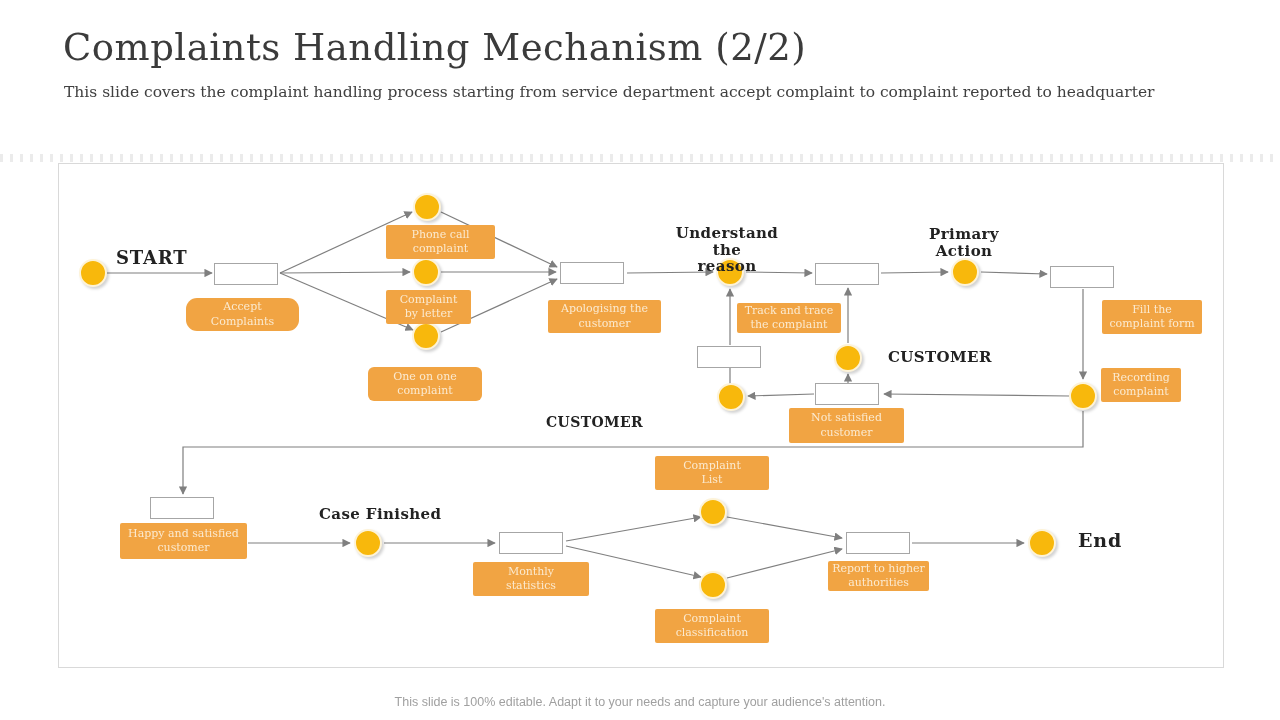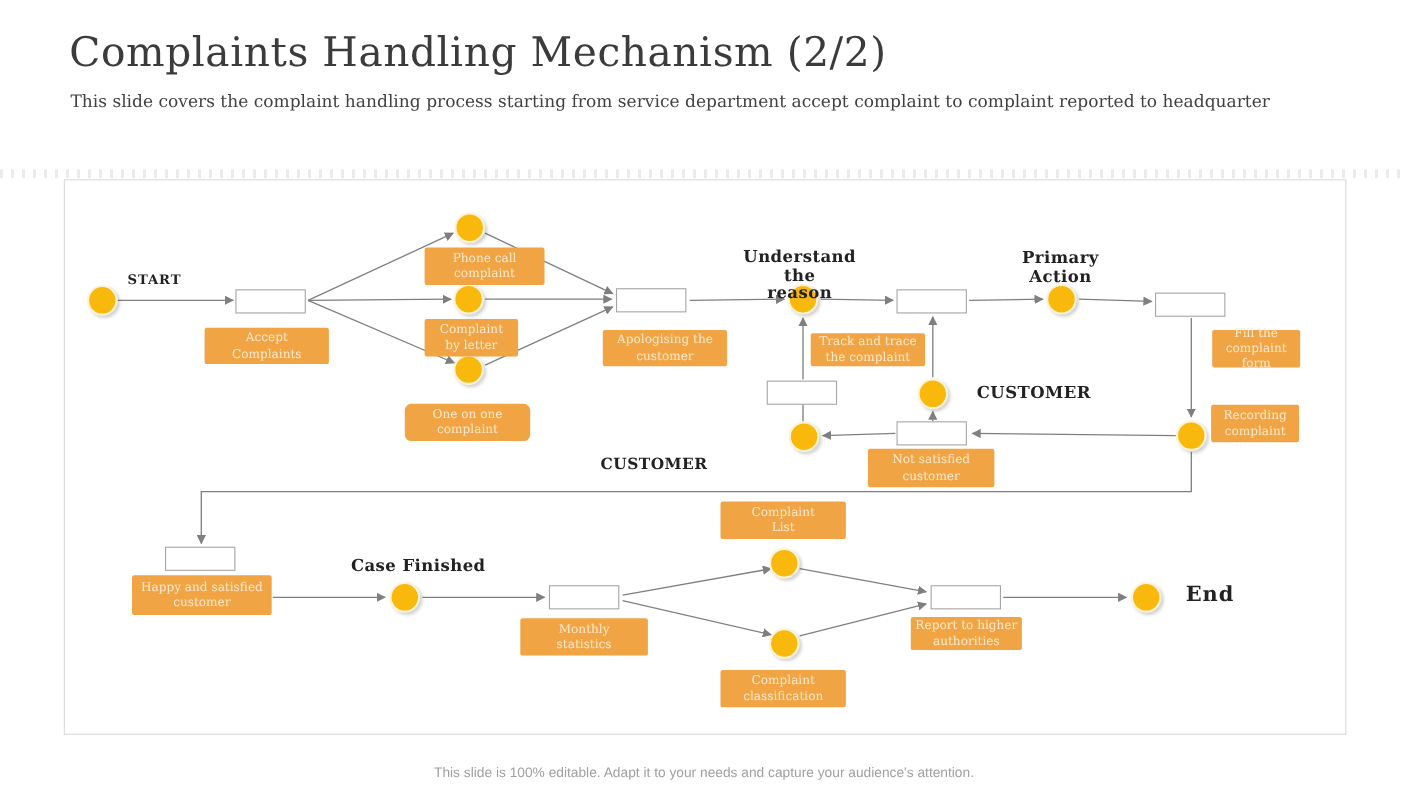--- a/index.html
+++ b/index.html
@@ -43,21 +43,21 @@
     color:var(--label-text,#fbead0); font-size:11px; line-height:1.3;
     display:flex; align-items:center; justify-content:center; text-align:center;
     white-space:pre-line; border-radius:2px; z-index:2; padding:1px 2px; box-sizing:border-box;
   }
   .tag.round { border-radius:6px; }
   .anno {
     position:absolute; color:var(--annotation-color,#222222); font-weight:bold;
     font-size:15px; line-height:1.1; text-align:center; white-space:pre-line;
     letter-spacing:0.4px; z-index:2;
   }
-  .anno.big { font-size:12px; letter-spacing:0.8px; }
+  .anno.big { font-size:18px; letter-spacing:0.8px; }
   .footer {
     position:absolute; left:0; top:695px; width:1280px; text-align:center;
     font-family:"Liberation Sans", sans-serif; font-size:12.5px;
     color:var(--footer-gray,#a0a0a0);
   }
 </style>
 </head>
 <body>
 
 <div class="slide">
@@ -118,33 +118,33 @@
   <div class="proc" style="left:214px;top:263px;"></div>
   <div class="proc" style="left:560px;top:262px;"></div>
   <div class="proc" style="left:815px;top:263px;"></div>
   <div class="proc" style="left:1050px;top:266px;"></div>
   <div class="proc" style="left:697px;top:346px;"></div>
   <div class="proc" style="left:815px;top:383px;"></div>
   <div class="proc" style="left:150px;top:497px;"></div>
   <div class="proc" style="left:499px;top:532px;"></div>
   <div class="proc" style="left:846px;top:532px;"></div>
 
-  <div class="tag" style="left:186px;top:298px;width:113px;height:33px;">Accept
+  <div class="tag" style="left:186px;top:298px;width:113px;height:33px;border-radius:11px;">Accept
 Complaints</div>
   <div class="tag" style="left:386px;top:225px;width:109px;height:34px;">Phone call
 complaint</div>
   <div class="tag" style="left:386px;top:290px;width:85px;height:34px;">Complaint
 by letter</div>
   <div class="tag round" style="left:368px;top:367px;width:114px;height:34px;">One on one
 complaint</div>
   <div class="tag" style="left:548px;top:300px;width:113px;height:33px;">Apologising the
 customer</div>
   <div class="tag" style="left:737px;top:303px;width:104px;height:30px;">Track and trace
 the complaint</div>
-  <div class="tag" style="left:1102px;top:300px;width:80px;height:34px;">Fill the
+  <div class="tag" style="left:1102px;top:300px;width:100px;height:34px;">Fill the
 complaint form</div>
   <div class="tag" style="left:1101px;top:368px;width:80px;height:34px;">Recording
 complaint</div>
   <div class="tag" style="left:789px;top:408px;width:115px;height:35px;">Not satisfied
 customer</div>
   <div class="tag" style="left:655px;top:456px;width:114px;height:34px;">Complaint
 List</div>
   <div class="tag" style="left:120px;top:523px;width:127px;height:36px;">Happy and satisfied
 customer</div>
   <div class="tag" style="left:473px;top:562px;width:116px;height:34px;">Monthly

